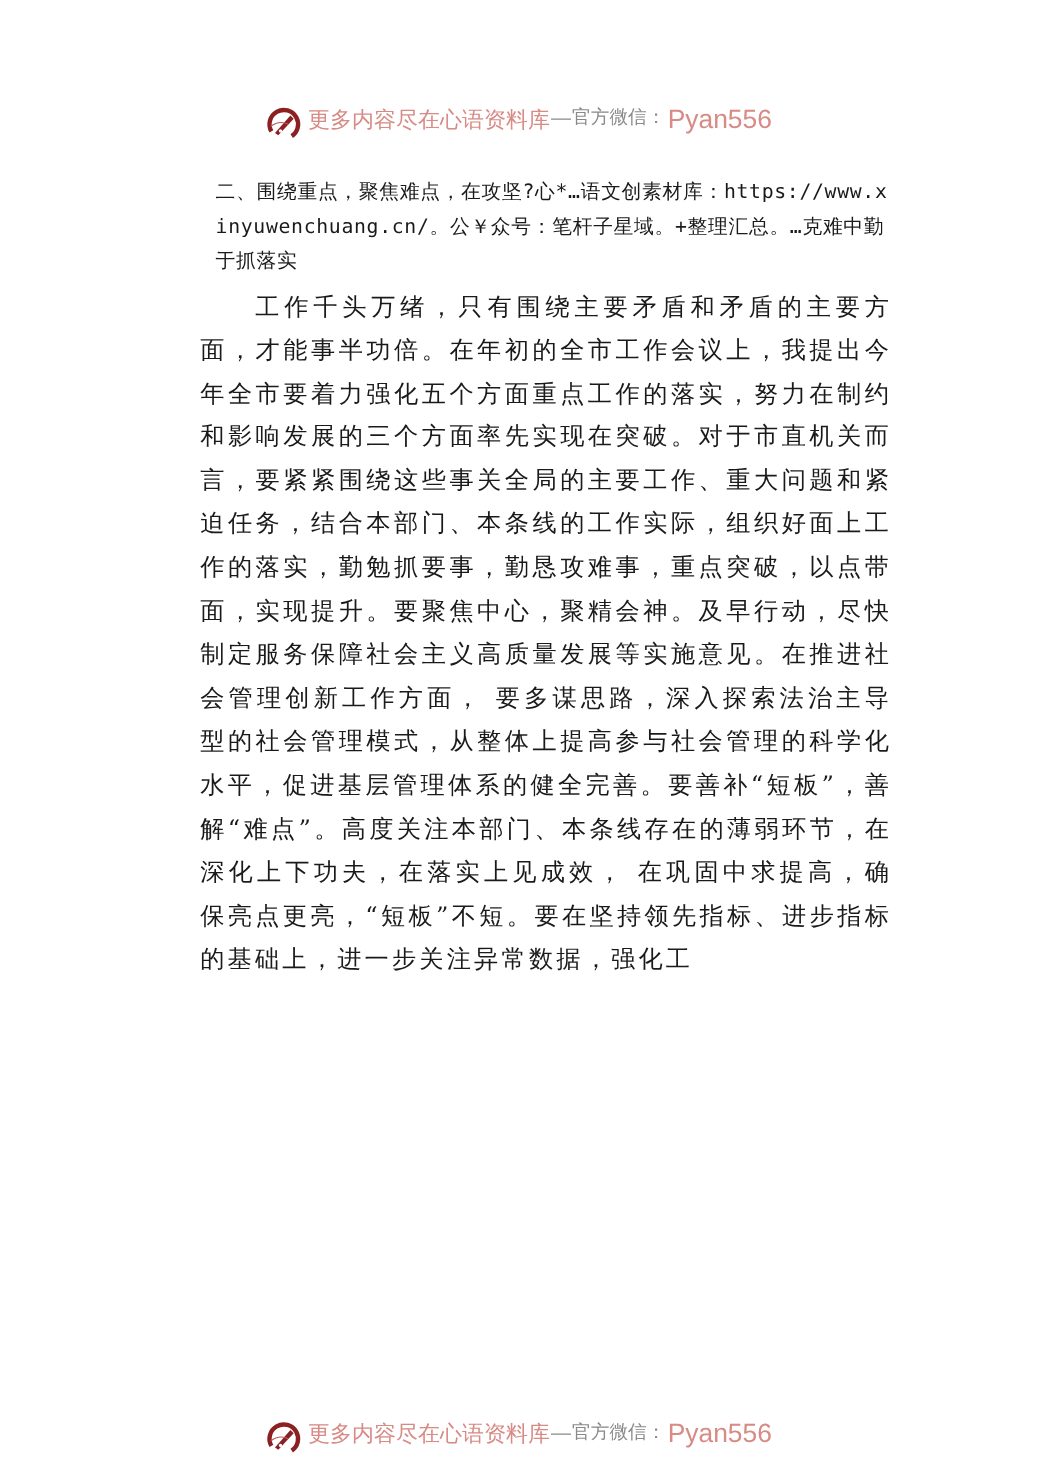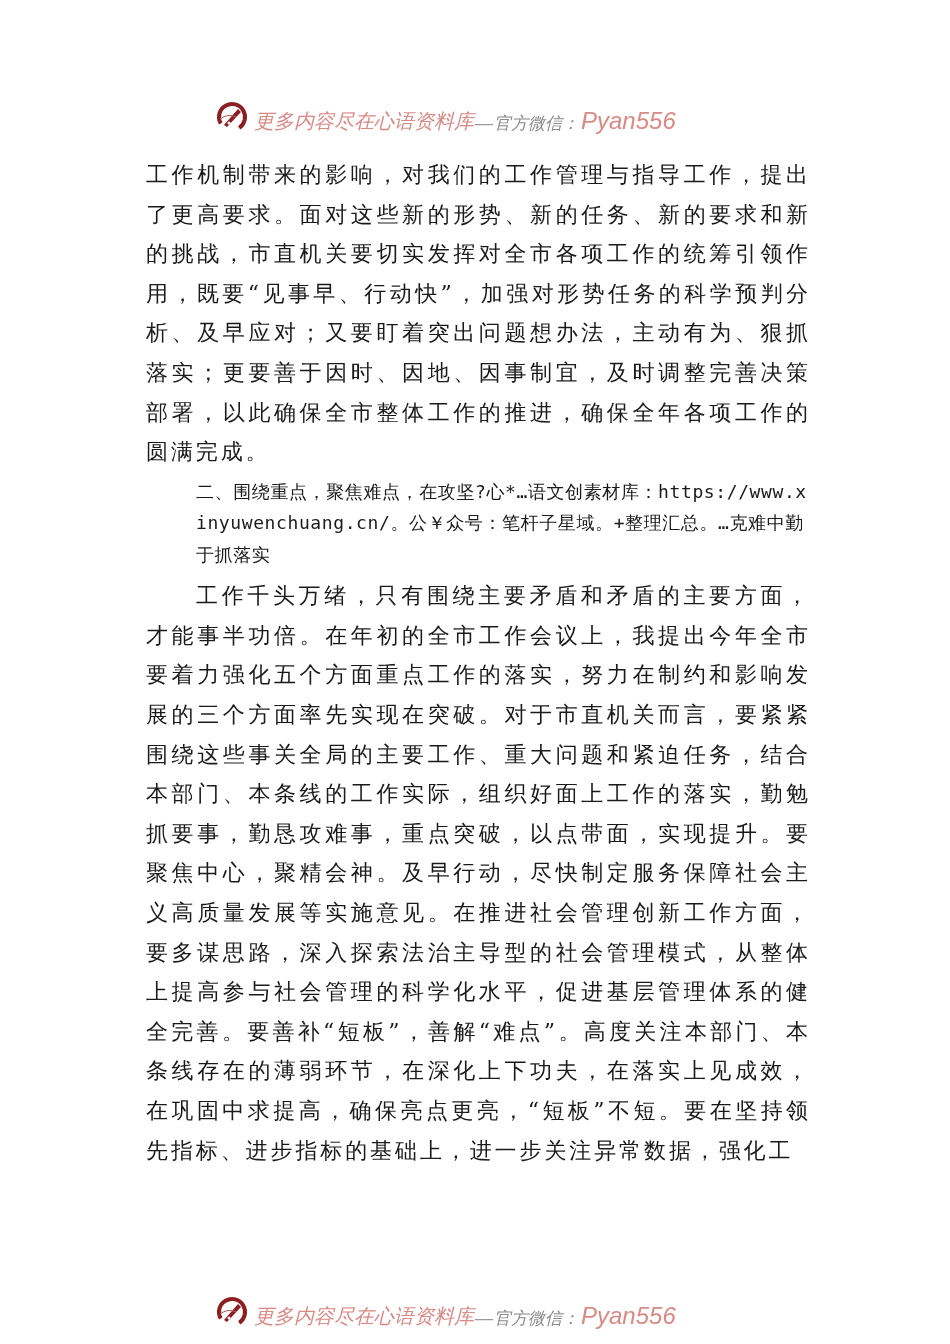--- a/index.html
+++ b/index.html
@@ -1,50 +1,49 @@
 <!DOCTYPE html>
 <html><head>
 <meta charset="utf-8">
 <style>
   html, body { margin: 0; padding: 0; background: #ffffff; }
   body { width: 950px; height: 1344px; position: relative; overflow: hidden;
          font-family: "DejaVu Serif", "Liberation Serif", serif; color: #1a1a1a; }
-  .watermark { position: absolute; left: 214px; height: 40px; display: flex; align-items: flex-end; font-style: italic; }
+  .watermark { position: absolute; left: 240px; height: 40px; display: flex; align-items: flex-start; }
   .watermark.top { top: 95px; }
   .watermark.bottom { top: 1290px; }
   .wm-logo { width: 36px; height: 36px; margin-right: 4px; }
   .wm-main { font-size: 20px; color: #d88a85; letter-spacing: 0px; font-family: "DejaVu Serif", serif; }
   .wm-sep { font-size: 20px; color: #9a9a9a; }
   .wm-wechat { font-size: 17px; color: #8a8a8a; font-family: "DejaVu Serif", serif; }
   .wm-id { font-size: 24px; color: #d88a85; font-family: "Liberation Sans", sans-serif; margin-left: 2px; }
 
   .content { position: absolute; left: 146px; top: 155px; width: 665px; }
   .para { font-size: 22px; line-height: 39.6px; letter-spacing: 2.9px; text-align: justify; margin: 0; word-break: break-all; }
   .heading { font-size: 18px; line-height: 31.5px; letter-spacing: 0.6px; margin: 4px 0 6px 0; padding-left: 50px;
              font-family: "DejaVu Sans Mono", "Liberation Mono", monospace; word-break: break-all; }
-  .indent { text-indent: 50px; }
+  .indent { text-indent: 50px; margin-left: 36px; }
 </style>
 </head>
 <body>
 
 <div class="watermark top">
   <svg class="wm-logo" viewBox="0 0 36 36">
     <circle cx="18" cy="18" r="13" fill="none" stroke="#8c1f22" stroke-width="4" stroke-dasharray="60 22" transform="rotate(150 18 18)"></circle>
     <path d="M10 26 L24 10 L27 13 L13 28 Z" fill="#8c1f22"></path>
     <path d="M6 20 Q14 14 22 18" fill="none" stroke="#b35a5a" stroke-width="1"></path>
     <circle cx="15" cy="24" r="1.5" fill="#fff"></circle>
   </svg>
   <span class="wm-main">更多内容尽在心语资料库</span>
   <span class="wm-sep">—</span>
   <span class="wm-wechat">官方微信：</span>
   <span class="wm-id">Pyan556</span>
 </div>
 
 <div class="content">
-  <p class="para">工作机制带来的影响，对我们的工作管理与指导工作，提出了更高要求。面对这些新的形势、新的任务、新的要求和新的挑战，市直机关要切实发挥对全市各项工作的统筹引领作用，既要“见事早、行动快”，加强对形势任务的科学预判分析、及早应对；又要盯着突出问题想办法，主动有为、狠抓落实；更要善于因时、因地、因事制宜，及时调整完善决策部署，以此确保全市整体工作的推进，确保全年各项工作的圆满完成。</p>
   <p class="heading">二、围绕重点，聚焦难点，在攻坚?心*…语文创素材库：https://www.xinyuwenchuang.cn/。公￥众号：笔杆子星域。+整理汇总。…克难中勤于抓落实</p>
   <p class="para indent">工作千头万绪，只有围绕主要矛盾和矛盾的主要方面，才能事半功倍。在年初的全市工作会议上，我提出今年全市要着力强化五个方面重点工作的落实，努力在制约和影响发展的三个方面率先实现在突破。对于市直机关而言，要紧紧围绕这些事关全局的主要工作、重大问题和紧迫任务，结合本部门、本条线的工作实际，组织好面上工作的落实，勤勉抓要事，勤恳攻难事，重点突破，以点带面，实现提升。要聚焦中心，聚精会神。及早行动，尽快制定服务保障社会主义高质量发展等实施意见。在推进社会管理创新工作方面， 要多谋思路，深入探索法治主导型的社会管理模式，从整体上提高参与社会管理的科学化水平，促进基层管理体系的健全完善。要善补“短板”，善解“难点”。高度关注本部门、本条线存在的薄弱环节，在深化上下功夫，在落实上见成效， 在巩固中求提高，确保亮点更亮，“短板”不短。要在坚持领先指标、进步指标的基础上，进一步关注异常数据，强化工</p>
 </div>
 
 <div class="watermark bottom">
   <svg class="wm-logo" viewBox="0 0 36 36">
     <circle cx="18" cy="18" r="13" fill="none" stroke="#8c1f22" stroke-width="4" stroke-dasharray="60 22" transform="rotate(150 18 18)"></circle>
     <path d="M10 26 L24 10 L27 13 L13 28 Z" fill="#8c1f22"></path>
     <path d="M6 20 Q14 14 22 18" fill="none" stroke="#b35a5a" stroke-width="1"></path>
     <circle cx="15" cy="24" r="1.5" fill="#fff"></circle>

